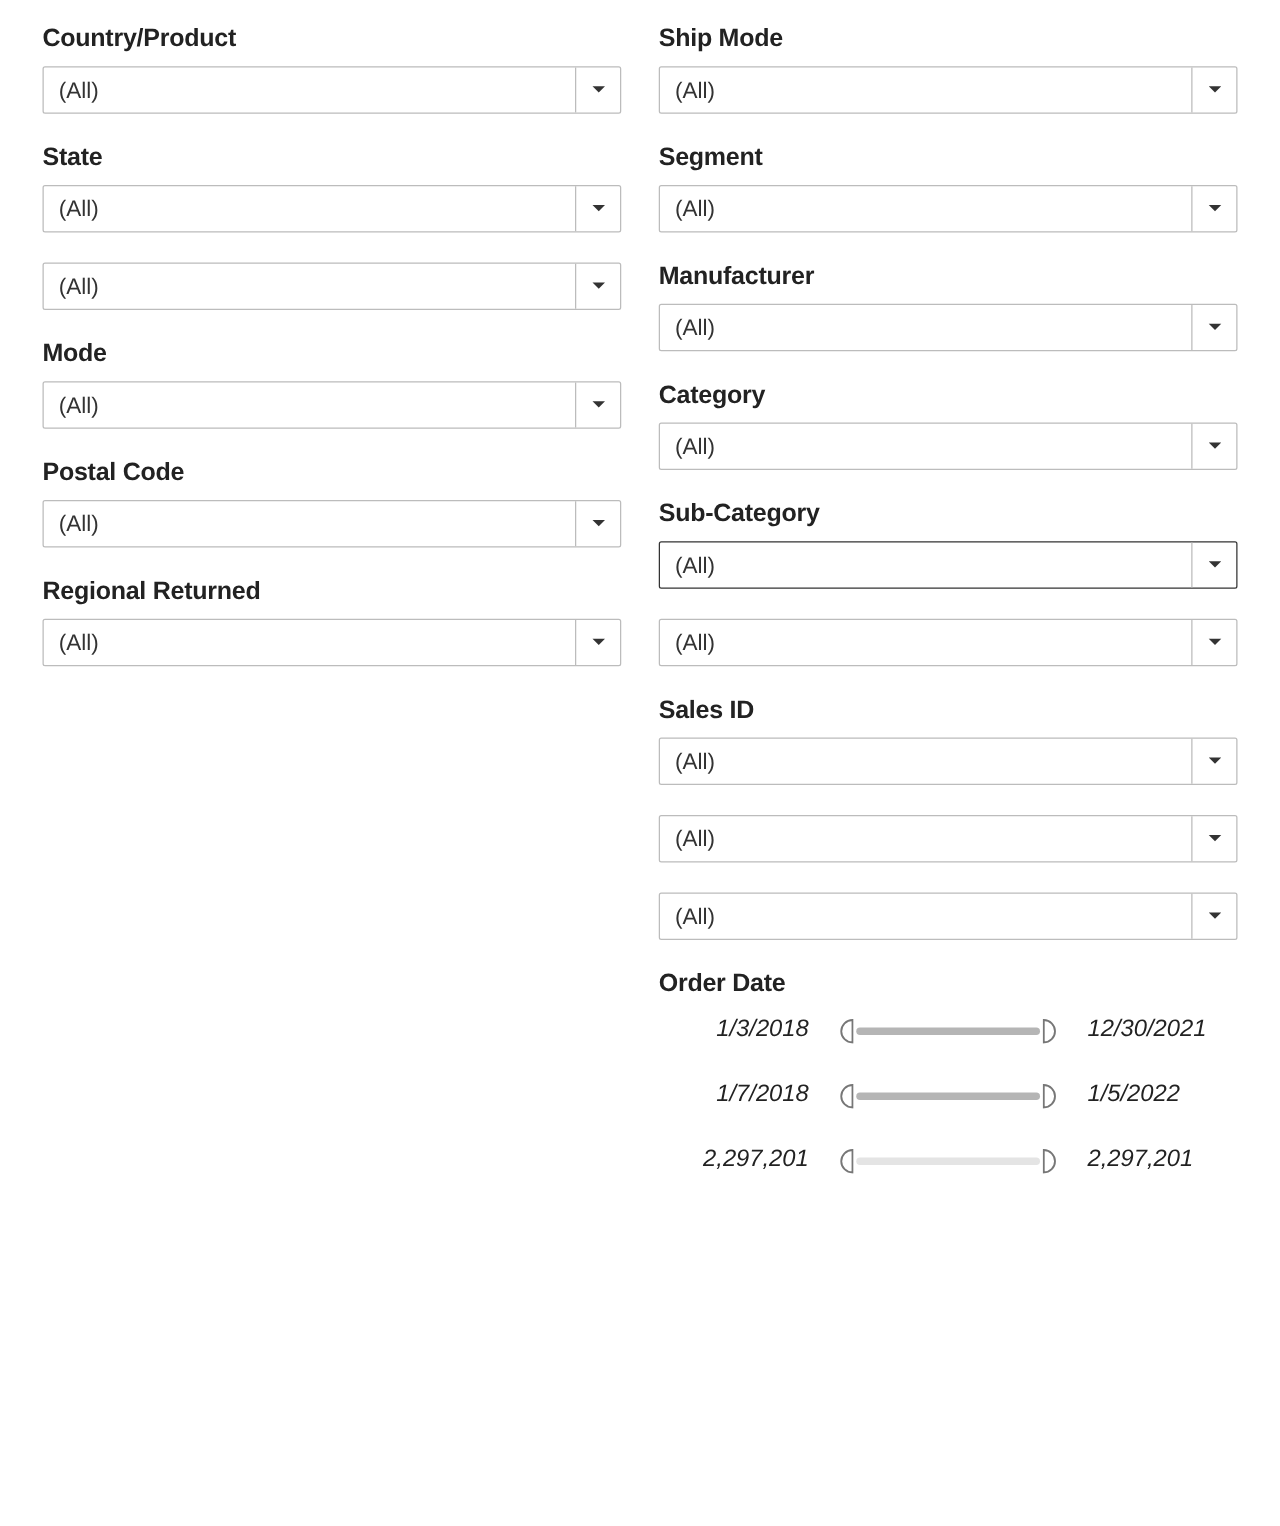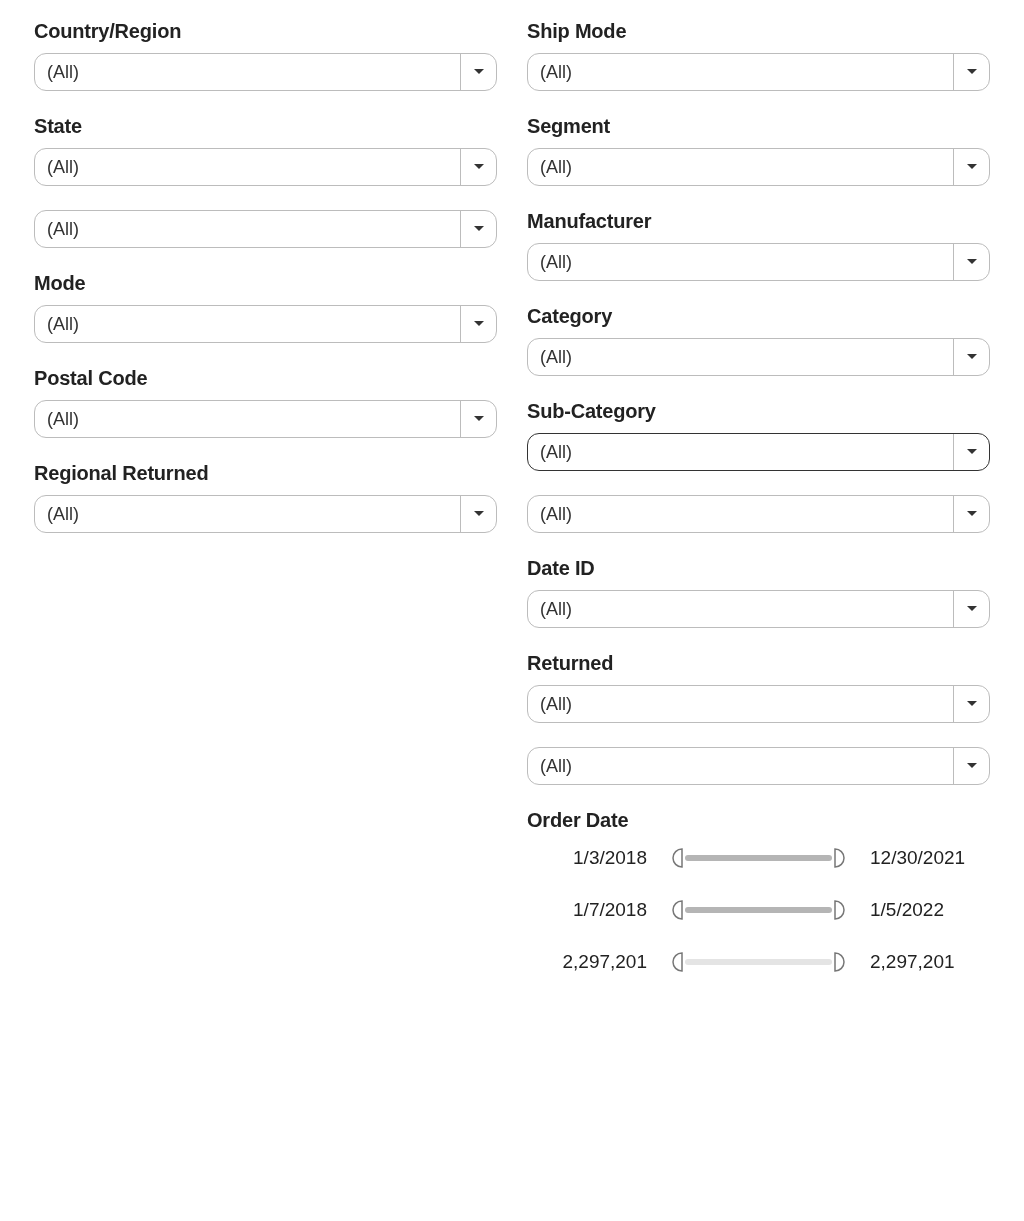--- a/index.html
+++ b/index.html
@@ -26,21 +26,21 @@
     font-size: 20px;
     font-weight: 600;
     color: #222;
     margin-bottom: 10px;
     letter-spacing: -0.2px;
   }
   .dropdown {
     display: flex;
     align-items: stretch;
     border: 1px solid #bcbcbc;
-    border-radius: 12px;
+    border-radius: 2px;
     height: 38px;
     background: #fff;
     cursor: pointer;
   }
   .dropdown.highlight {
     border-color: #333;
   }
   .dropdown-value {
     flex: 1;
     display: flex;
@@ -59,23 +59,24 @@
   .dropdown-arrow svg {
     width: 12px;
     height: 8px;
     fill: #333;
   }
   .slider-block {
     margin-bottom: 24px;
   }
   .slider-row {
     display: flex;
-    align-items: center;
+    align-items: flex-start;
     gap: 22px;
     padding: 4px 0 0 0;
+    font-style: italic;
   }
   .slider-val {
     font-size: 19px;
     color: #222;
     min-width: 120px;
   }
   .slider-val.left { text-align: right; }
   .slider-val.right { text-align: left; }
   .slider-track-wrap {
     flex: 1;
@@ -105,21 +106,21 @@
   .slider-handle svg {
     display: block;
   }
 </style>
 </head>
 <body>
 
 <div class="columns">
   <div class="col" id="col-left">
       <div class="filter-block">
-        <div class="filter-label">Country/Region</div>
+        <div class="filter-label">Country/Product</div>
         <div class="dropdown">
           <div class="dropdown-value">(All)</div>
           <div class="dropdown-arrow">
             <svg viewBox="0 0 12 8">
               <path d="M1 1 L6 6 L11 1 Z"></path>
             </svg>
           </div>
         </div>
       </div>
       <div class="filter-block">
@@ -237,32 +238,31 @@
         <div class="dropdown">
           <div class="dropdown-value">(All)</div>
           <div class="dropdown-arrow">
             <svg viewBox="0 0 12 8">
               <path d="M1 1 L6 6 L11 1 Z"></path>
             </svg>
           </div>
         </div>
       </div>
       <div class="filter-block">
-        <div class="filter-label">Date ID</div>
-        <div class="dropdown">
-          <div class="dropdown-value">(All)</div>
-          <div class="dropdown-arrow">
-            <svg viewBox="0 0 12 8">
-              <path d="M1 1 L6 6 L11 1 Z"></path>
-            </svg>
-          </div>
-        </div>
-      </div>
-      <div class="filter-block">
-        <div class="filter-label">Returned</div>
+        <div class="filter-label">Sales ID</div>
+        <div class="dropdown">
+          <div class="dropdown-value">(All)</div>
+          <div class="dropdown-arrow">
+            <svg viewBox="0 0 12 8">
+              <path d="M1 1 L6 6 L11 1 Z"></path>
+            </svg>
+          </div>
+        </div>
+      </div>
+      <div class="filter-block">
         <div class="dropdown">
           <div class="dropdown-value">(All)</div>
           <div class="dropdown-arrow">
             <svg viewBox="0 0 12 8">
               <path d="M1 1 L6 6 L11 1 Z"></path>
             </svg>
           </div>
         </div>
       </div>
       <div class="filter-block">

